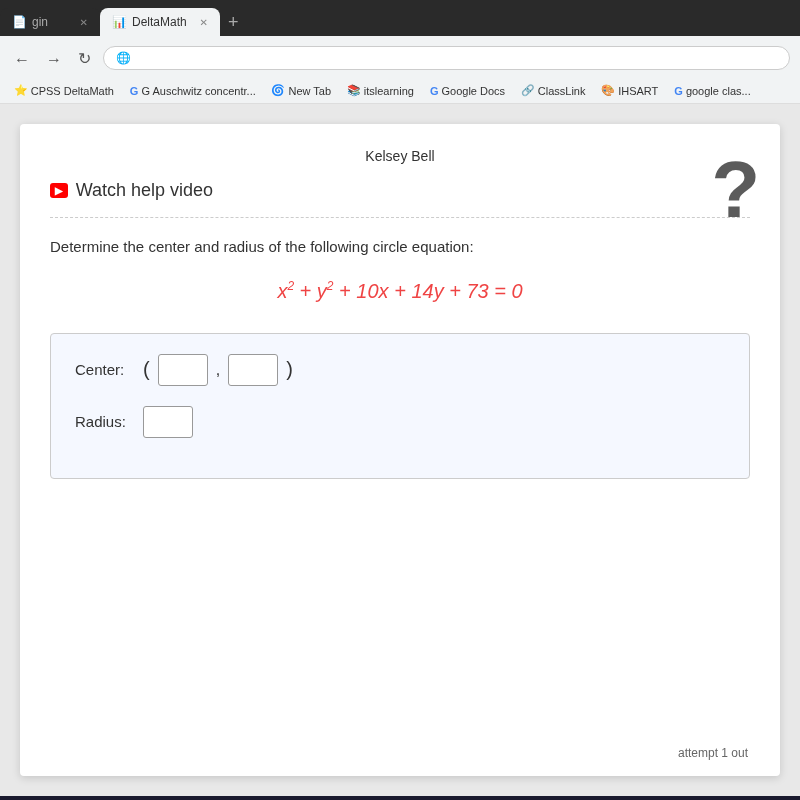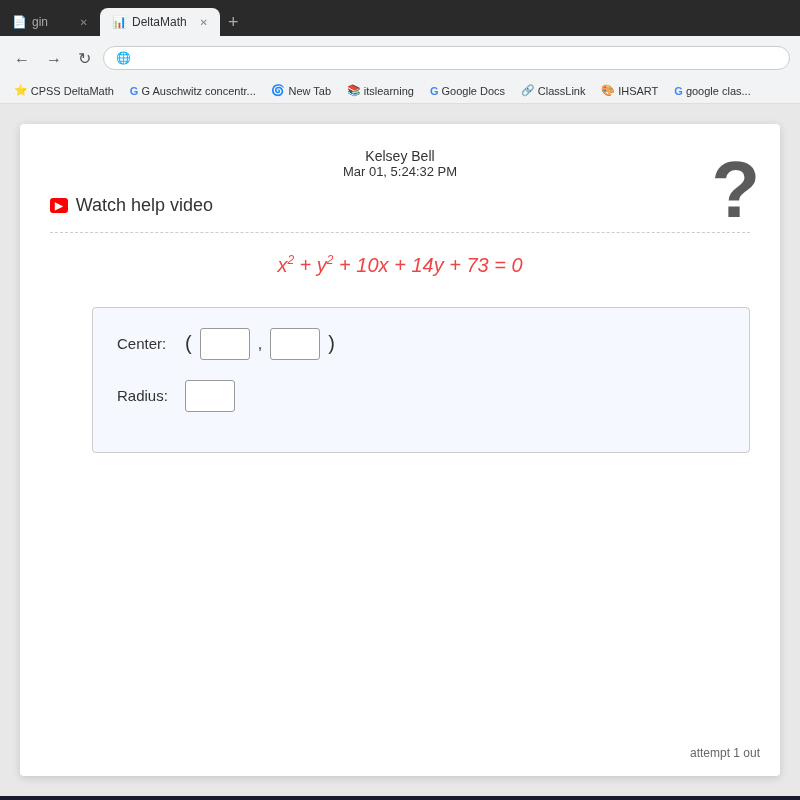--- a/index.html
+++ b/index.html
@@ -222,21 +222,20 @@
       font-style: italic;
     }
 
     
     .answer-area {
       background: #f5f8ff;
       border: 1px solid #ccc;
       border-radius: 4px;
       padding: 20px 24px;
       margin-bottom: 20px;
-      margin-left: 42px;
     }
 
     .answer-row {
       display: flex;
       align-items: center;
       margin-bottom: 20px;
       gap: 8px;
     }
     .answer-label {
       font-size: 15px;
@@ -274,21 +273,21 @@
       font-size: 13px;
       border-radius: 4px;
       cursor: pointer;
       font-weight: 500;
     }
 
     
     .attempt-text {
       position: absolute;
       bottom: 16px;
-      right: 20px;
+      right: 32px;
       font-size: 12px;
       color: #666;
     }
 
     
     .taskbar {
       background: #1a1a2e;
       height: 50px;
       display: flex;
       align-items: center;
@@ -368,33 +367,33 @@
 
 <div class="page-content">
   <div class="main-card">
 
     
     <div class="question-mark">?</div>
 
     
     <div class="user-info">
       <div class="user-name">Kelsey Bell</div>
-      <div class="timestamp">Mar 01, 5:24:32 PM</div>
     </div>
 
     
     <div class="watch-help">
       <span class="yt-icon">▶</span>
       <span class="watch-text">Watch help video</span>
     </div>
 
     
     <hr class="divider">
 
     
+    <div class="problem-statement">Determine the center and radius of the following circle equation:</div>
 
     
     <div class="equation-container">
       <span>
         <i>x</i><sup>2</sup> + <i>y</i><sup>2</sup> + 10<i>x</i> + 14<i>y</i> + 73 = 0
       </span>
     </div>
 
     
     <div class="answer-area">

